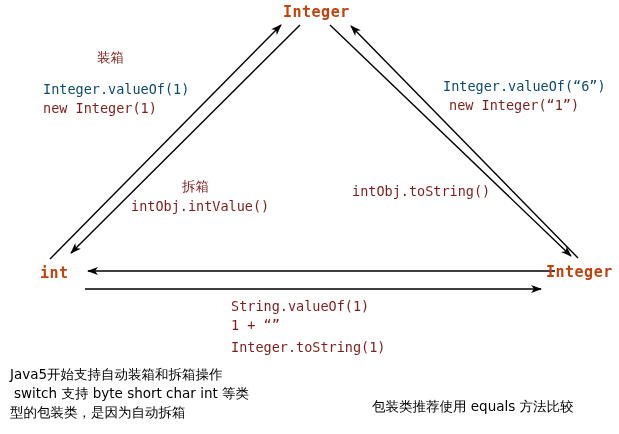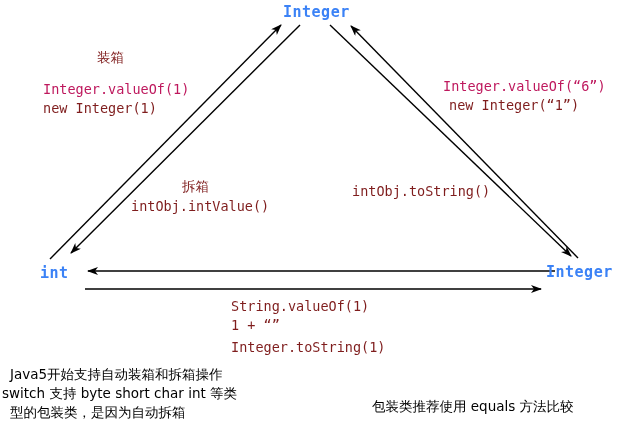--- a/index.html
+++ b/index.html
@@ -20,34 +20,34 @@
     left: 0;
     top: 0;
     width: 619px;
     height: 434px;
   }
   .node-label {
     position: absolute;
     font-family: "DejaVu Sans Mono", "Liberation Mono", monospace;
     font-weight: bold;
     font-size: 15px;
-    color: #3b82f6;
+    color: #c2410c;
     letter-spacing: 0.5px;
     white-space: nowrap;
   }
   .edge-label {
     position: absolute;
     font-family: "DejaVu Sans Mono", "Liberation Mono", monospace;
     font-size: 13.5px;
     color: #7f1d1d;
     white-space: nowrap;
     line-height: 17px;
   }
   .edge-label.red {
-    color: #be185d;
+    color: #0c4a6e;
   }
   .note-line {
     position: absolute;
     font-family: "DejaVu Sans Mono", "Liberation Mono", monospace;
     font-size: 13.5px;
     color: #000000;
     white-space: nowrap;
   }
   .cn {
     font-family: "DejaVu Sans", "Liberation Sans", sans-serif;
@@ -102,19 +102,19 @@
 
 
   <div class="edge-label" style="left:231px; top:298px;">String.valueOf(1)</div>
 
   <div class="edge-label" style="left:231px; top:317px;">1 + “”</div>
 
   <div class="edge-label" style="left:231px; top:339px;">Integer.toString(1)</div>
 
   <div class="note-line cn" style="left:10px; top:366px;">Java5开始支持自动装箱和拆箱操作</div>
 
-  <div class="note-line cn" style="left:2px; top:385px;text-align:right;">switch 支持 byte short char int 等类</div>
+  <div class="note-line cn" style="left:14px; top:385px;text-align:right;">switch 支持 byte short char int 等类</div>
 
   <div class="note-line cn" style="left:10px; top:404px;">型的包装类，是因为自动拆箱</div>
 
   <div class="note-line cn" style="left:372px; top:398px;">包装类推荐使用 equals 方法比较</div>
 
 </div>
 
 </body></html>

